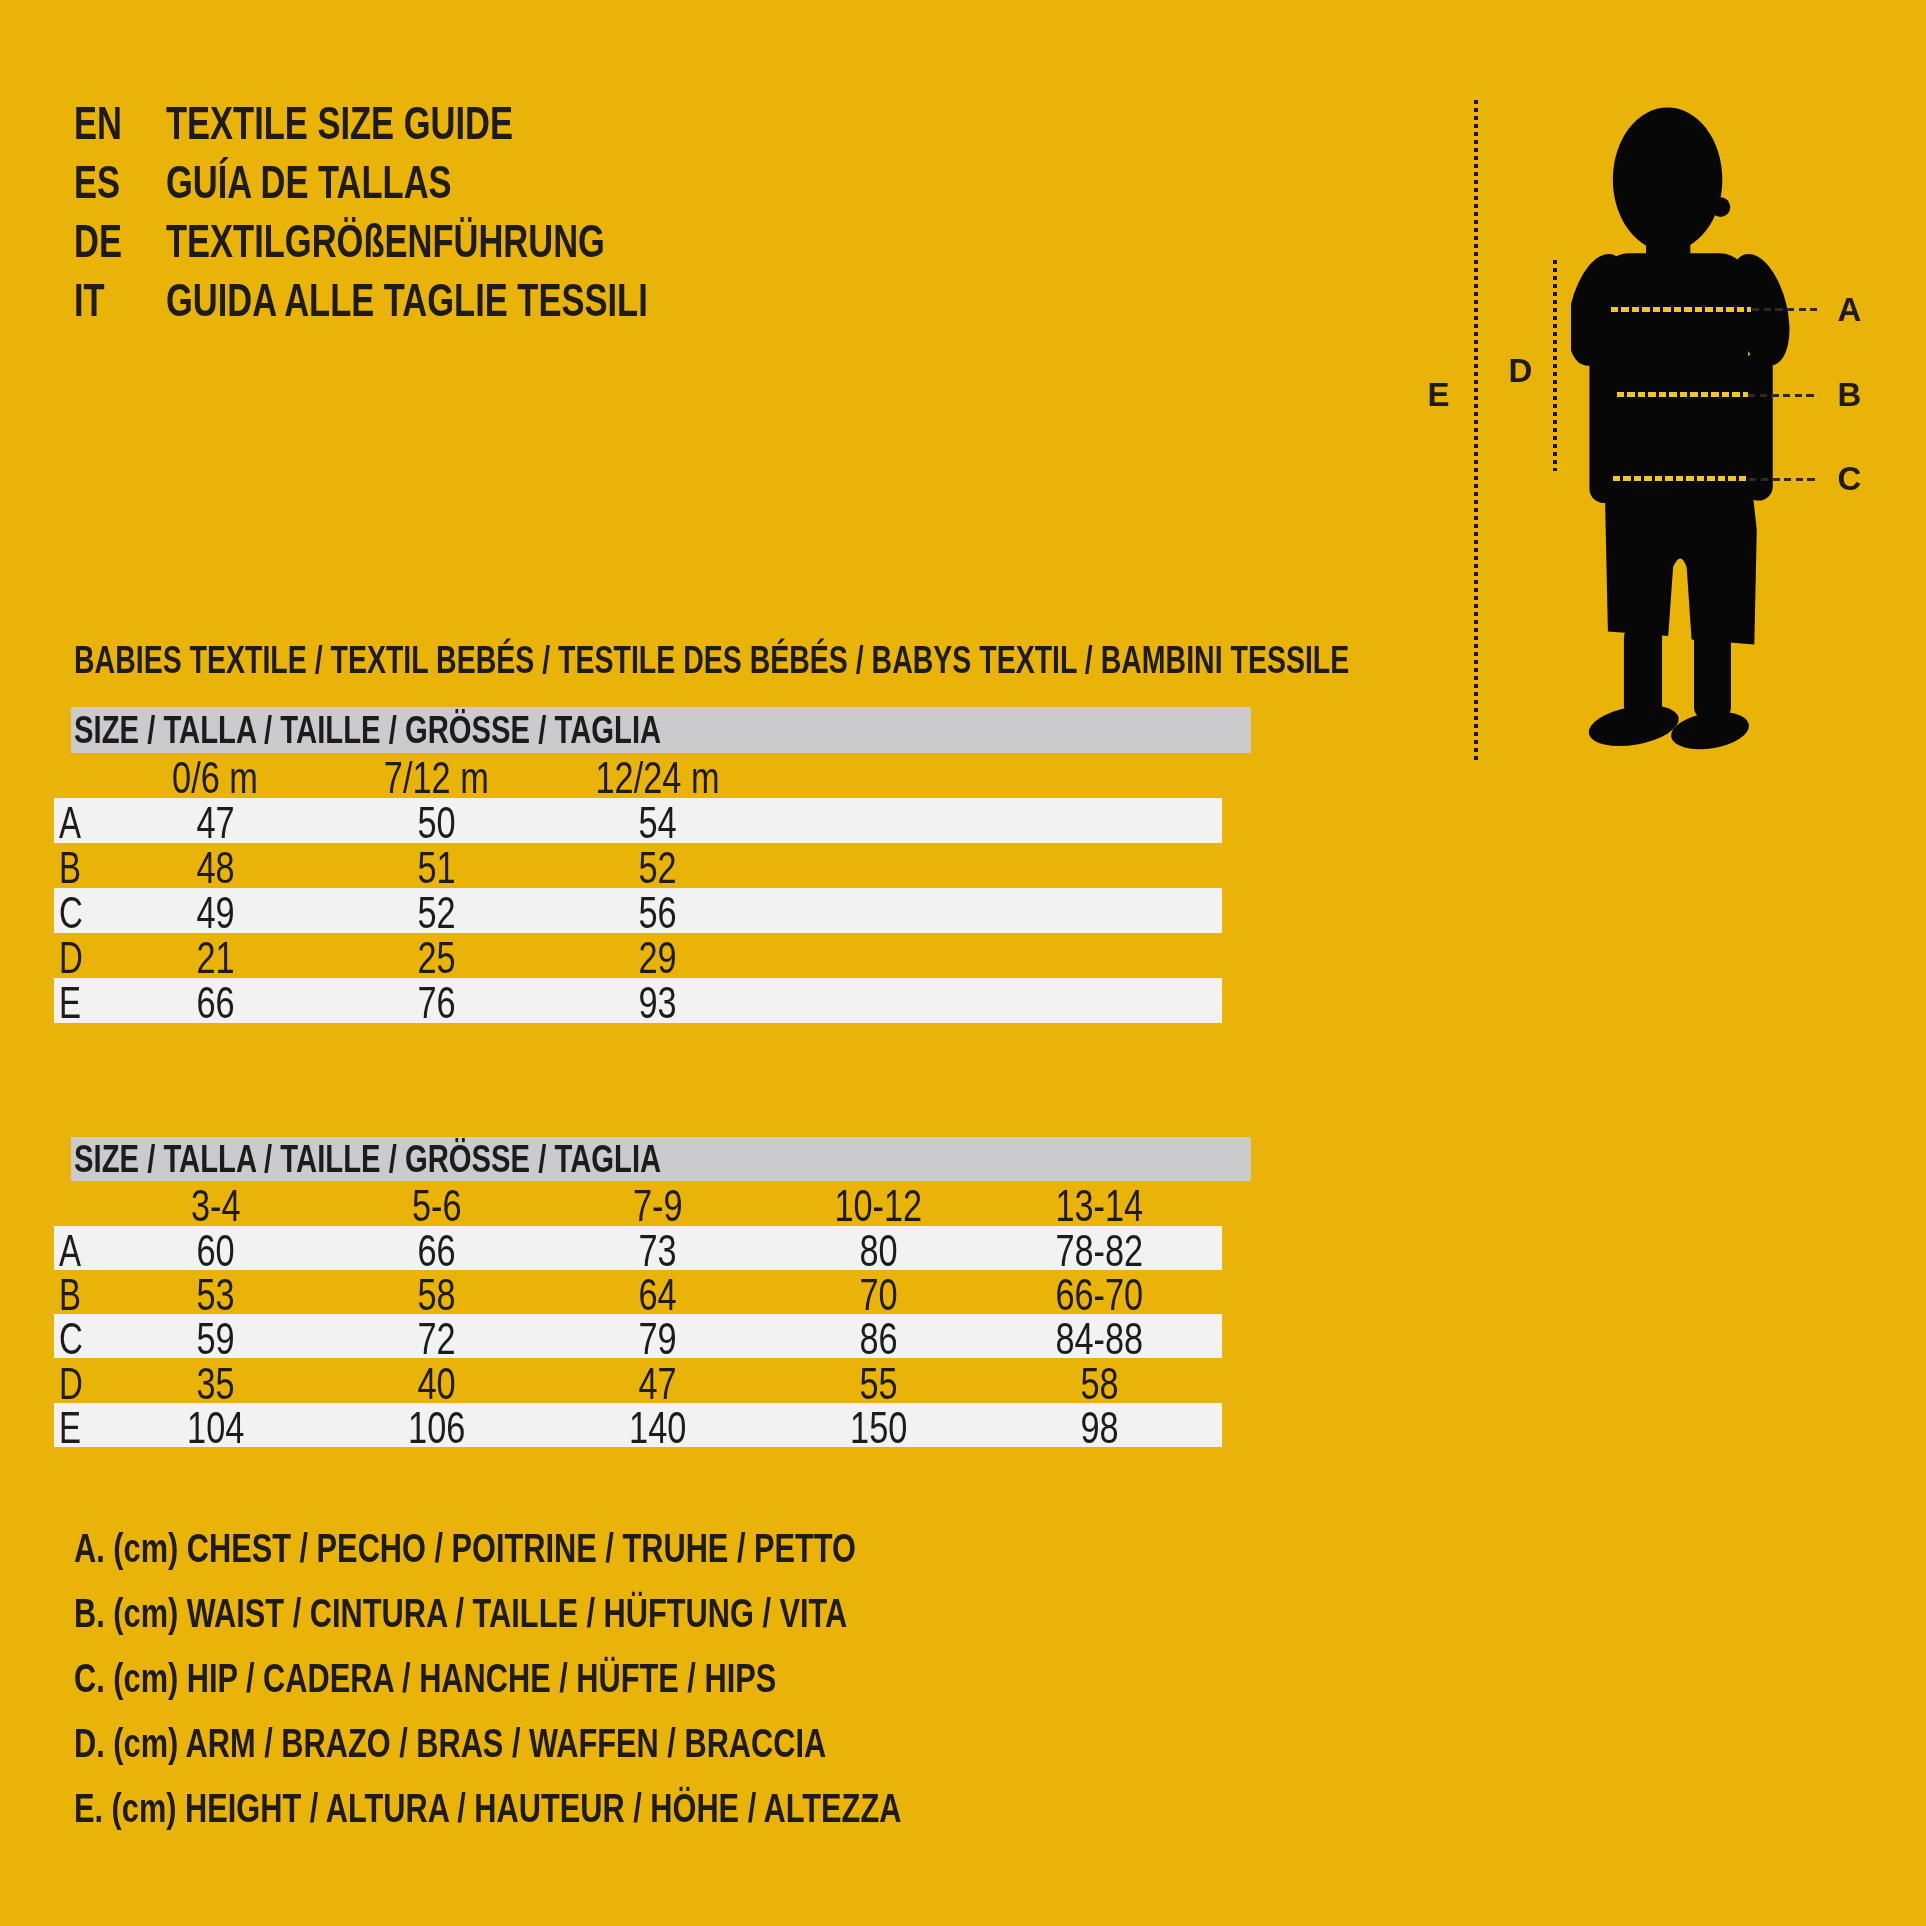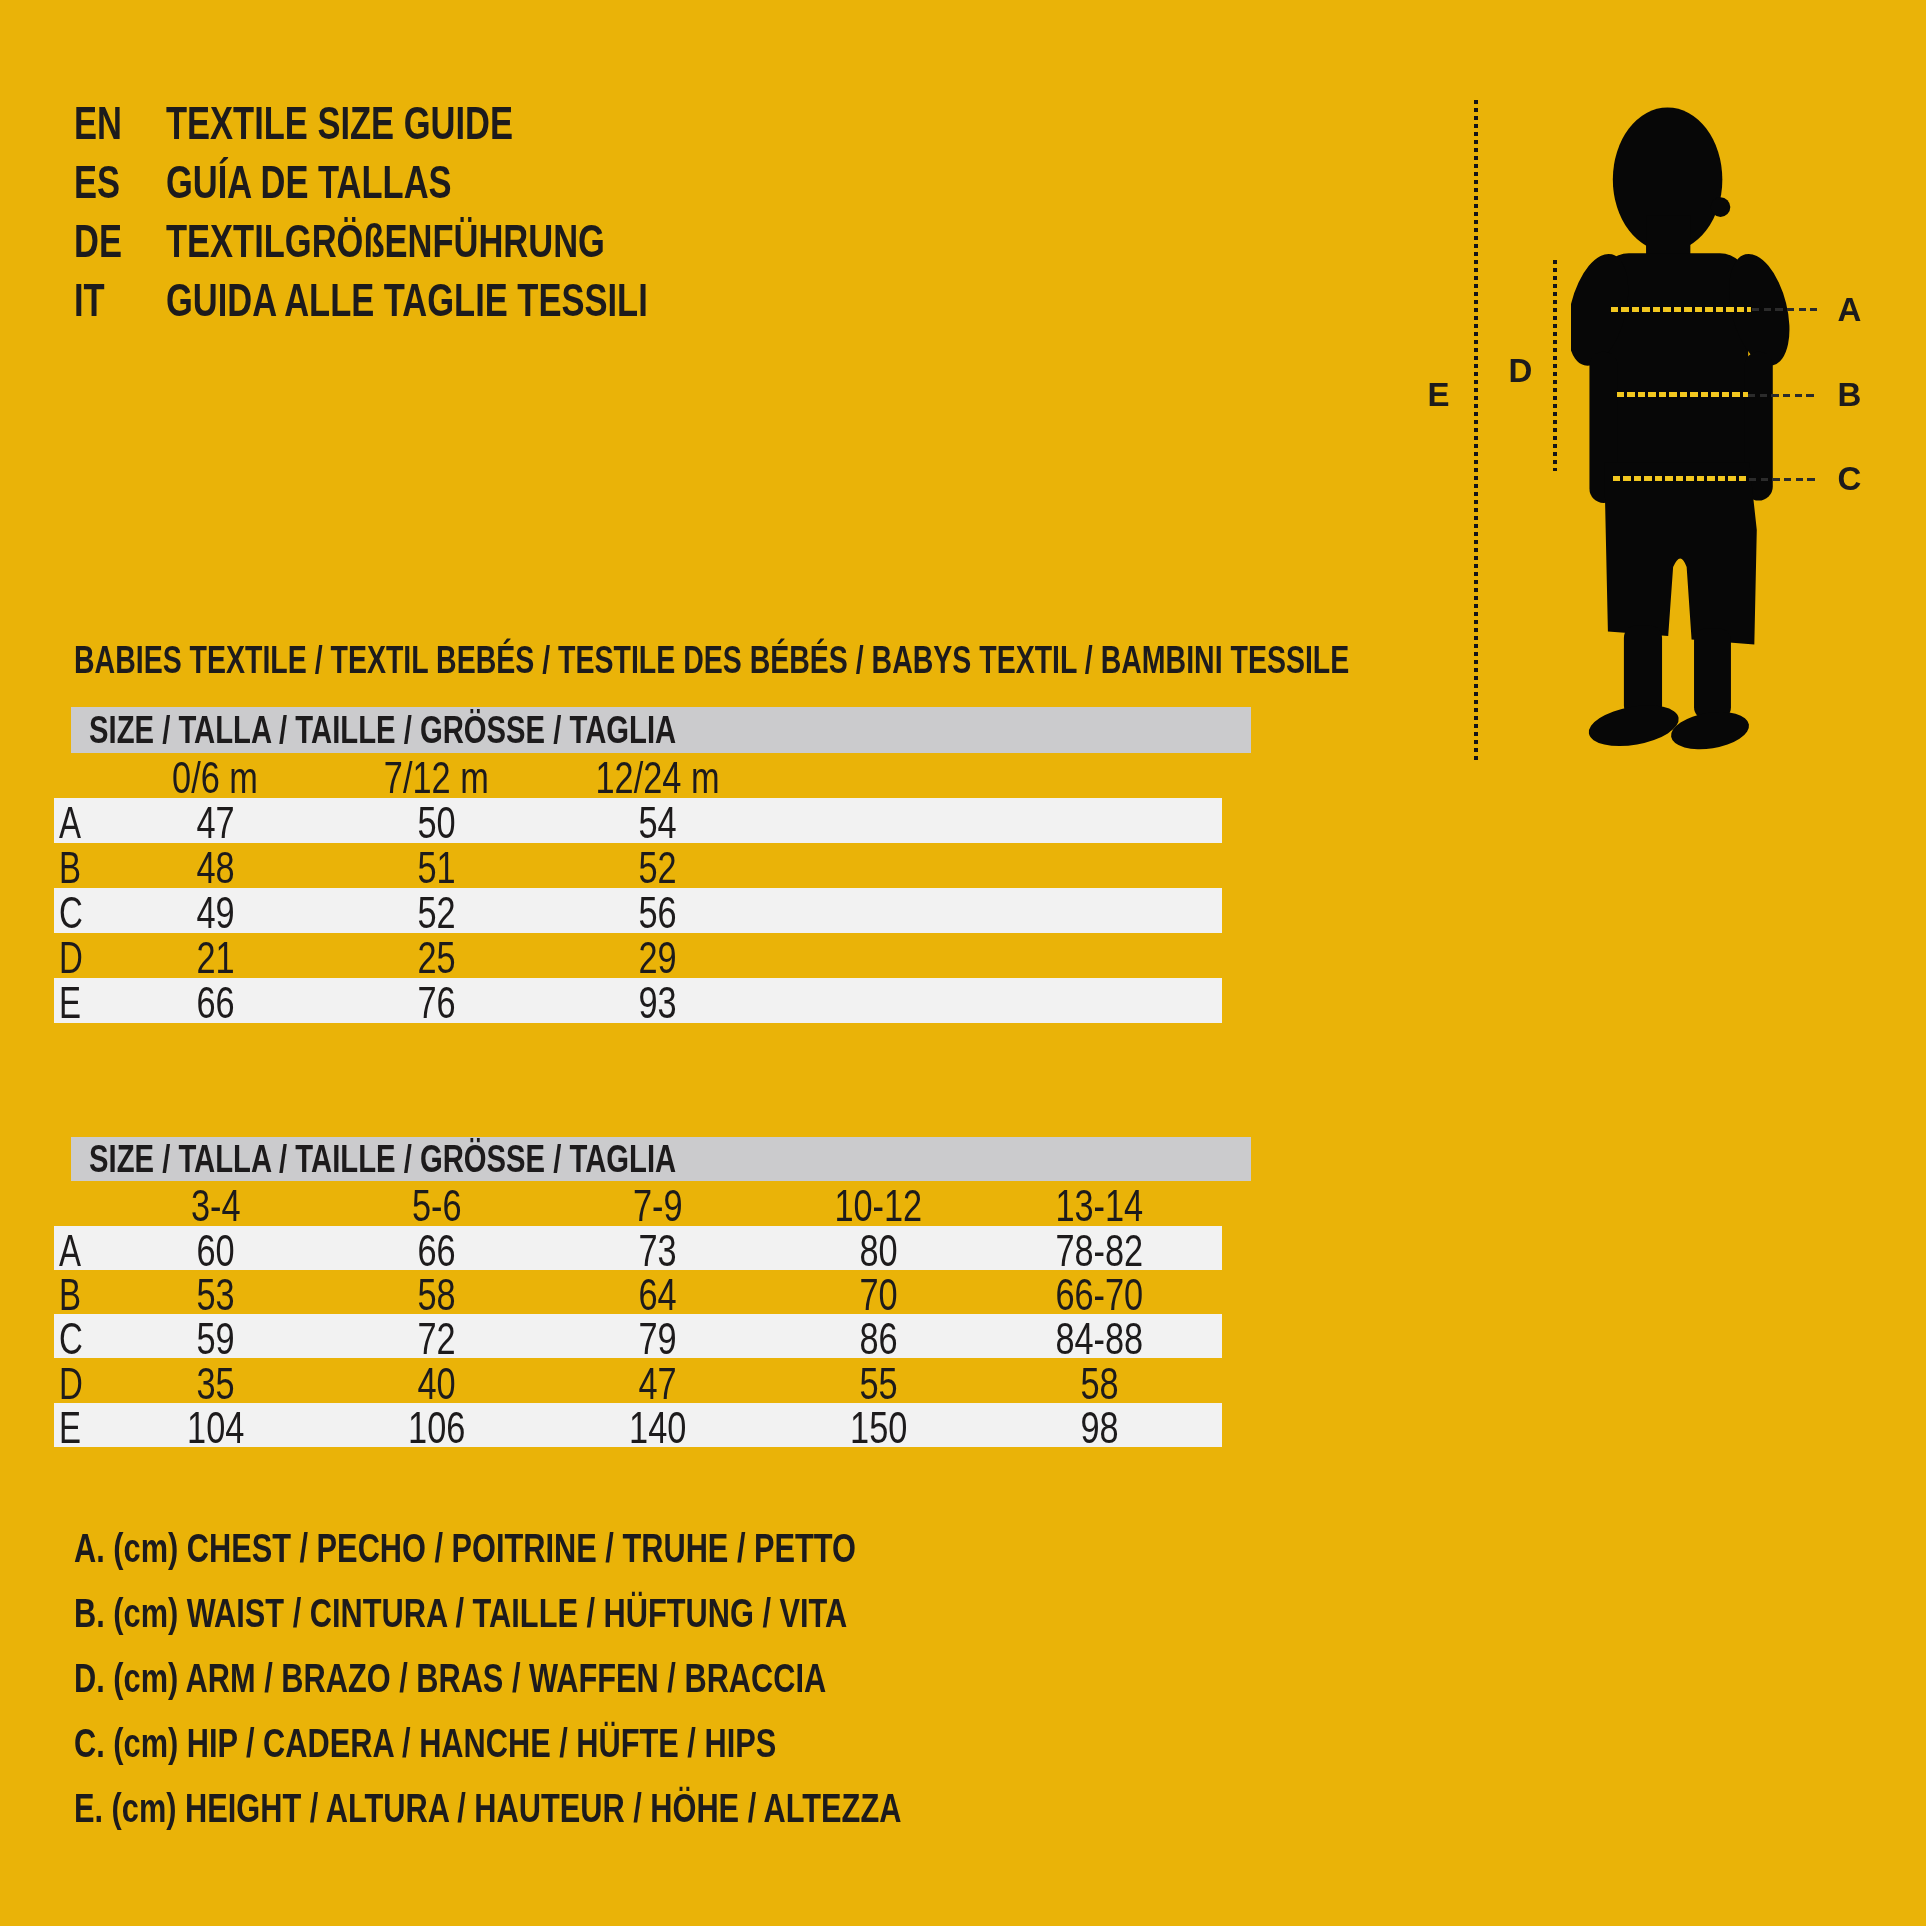--- a/index.html
+++ b/index.html
@@ -43,21 +43,21 @@
     line-height:43px;text-align:center;}
 
   
   .section-title{position:absolute;left:74px;height:43px;line-height:43px;
     font-size:38px;font-weight:700;}
   .babies-title{top:639px;}
   .children-title{top:1070px;}
 
   
   .bar{position:absolute;left:71px;width:1180px;background:#cbcbcd;
-    display:flex;align-items:center;padding-left:18px;box-sizing:border-box;
+    display:flex;align-items:center;padding-left:3px;box-sizing:border-box;
     font-size:39px;font-weight:700;}
   .babies-bar{top:707px;height:46px;}
   .children-bar{top:1137px;height:44px;}
   .trow{position:absolute;left:54px;width:1168px;display:grid;
     grid-template-columns:51px repeat(5,221px);align-items:center;
     font-size:44px;font-weight:400;}
   .trow .cell{text-align:center;}
   .trow .rl{padding-left:5px;text-align:left;}
   .stripe{background:#f2f2f2;}
 </style>
@@ -207,19 +207,19 @@
     <div class="cell"><span class="cxc">104</span></div>
     <div class="cell"><span class="cxc">106</span></div>
     <div class="cell"><span class="cxc">140</span></div>
     <div class="cell"><span class="cxc">150</span></div>
     <div class="cell"><span class="cxc">98</span></div>
   </div>
 
   <div style="position:absolute;left:74px;top:1516px;font-size:41px;font-weight:700;">
     <div style="height:65px;line-height:65px;"><span class="cx">A. (cm) CHEST / PECHO / POITRINE / TRUHE / PETTO</span></div>
     <div style="height:65px;line-height:65px;"><span class="cx">B. (cm) WAIST / CINTURA / TAILLE / HÜFTUNG / VITA</span></div>
+    <div style="height:65px;line-height:65px;"><span class="cx">C. (cm) HIP / CADERA / HANCHE / HÜFTE / HIPS</span></div>
     <div style="height:65px;line-height:65px;"><span class="cx">D. (cm) ARM / BRAZO / BRAS / WAFFEN / BRACCIA</span></div>
-    <div style="height:65px;line-height:65px;"><span class="cx">C. (cm) HIP / CADERA / HANCHE / HÜFTE / HIPS</span></div>
     <div style="height:65px;line-height:65px;"><span class="cx">E. (cm) HEIGHT / ALTURA / HAUTEUR / HÖHE / ALTEZZA</span></div>
   </div>
 
 </div>
 
 
 </body></html>

